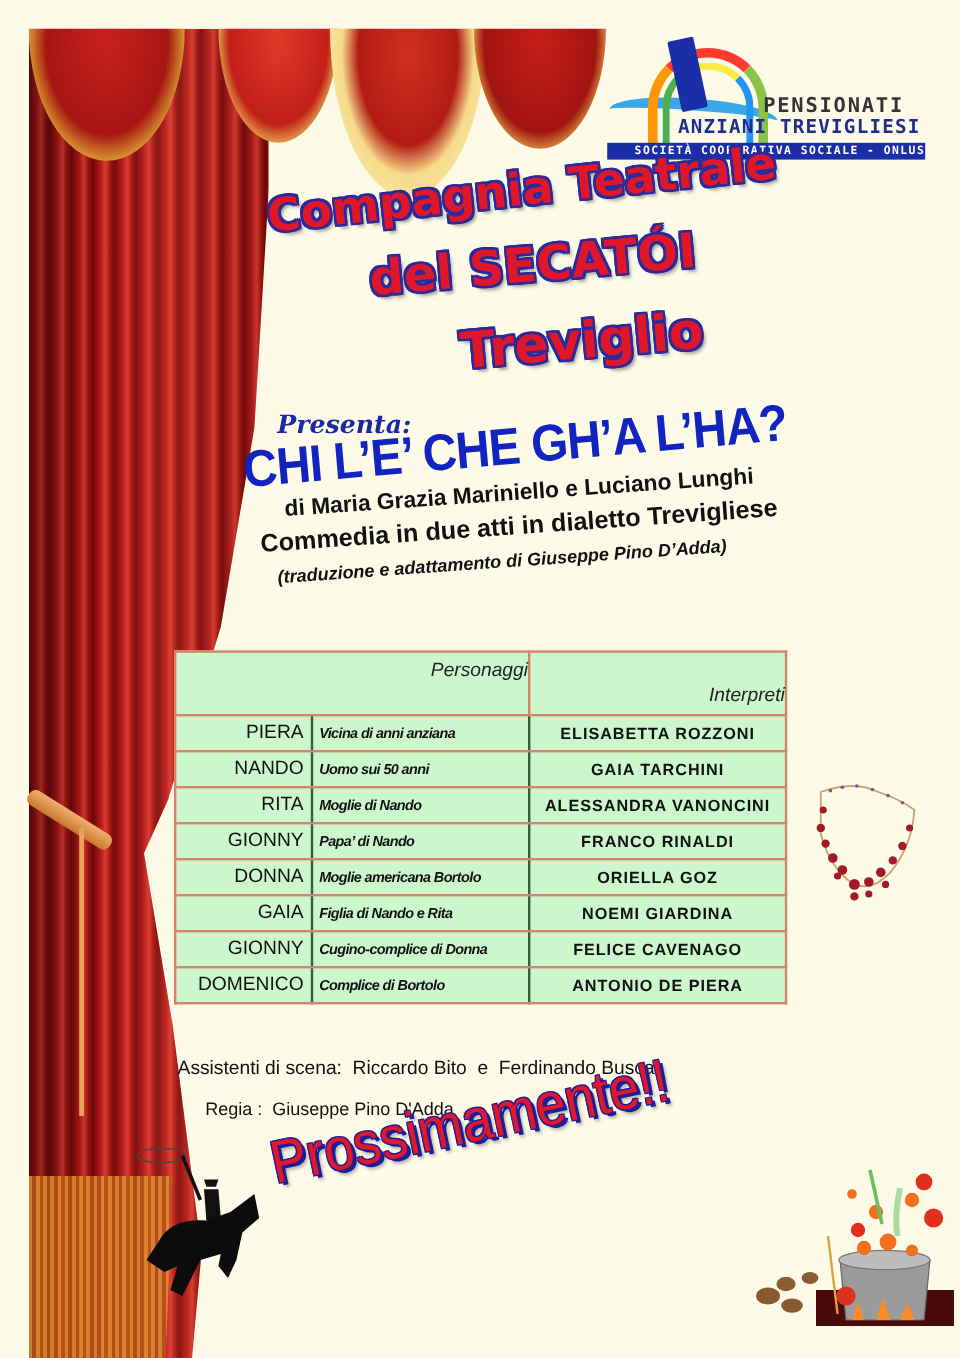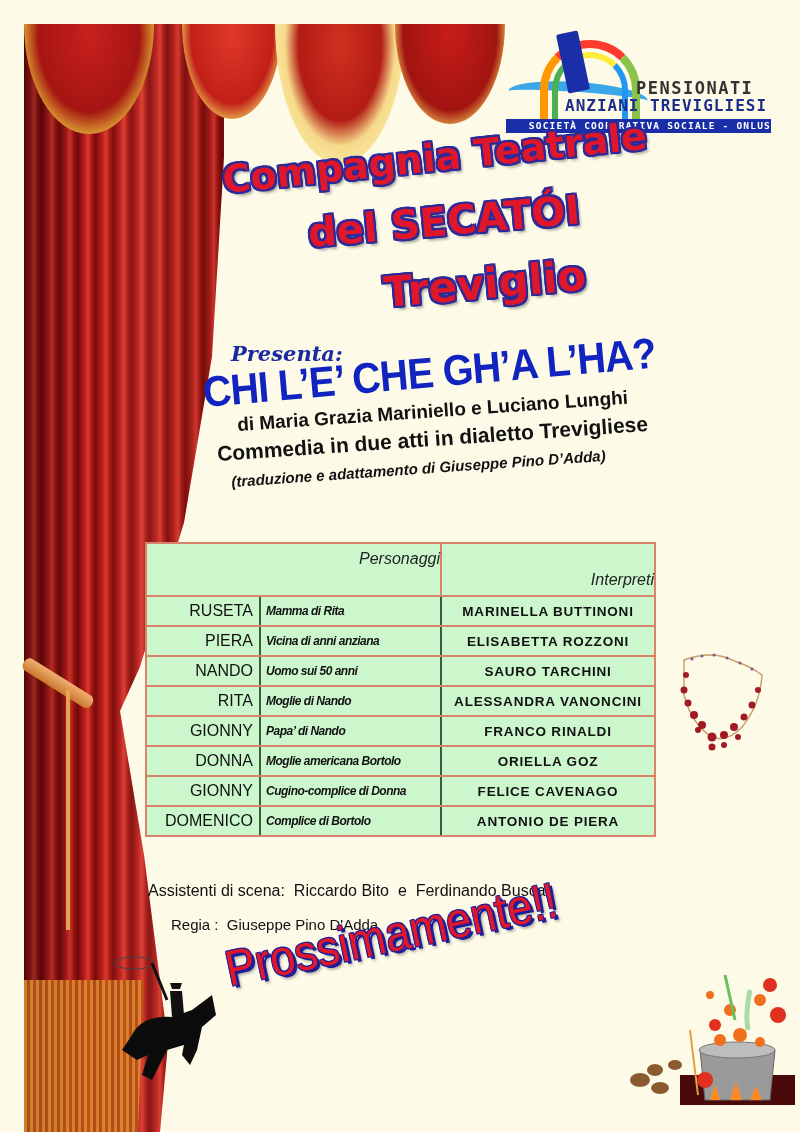--- a/index.html
+++ b/index.html
@@ -112,48 +112,48 @@
 
 <table id="cast-table" class="abs">
   <thead>
     <tr>
       <th colspan="2" class="h-pers">Personaggi</th>
       <th class="h-int">Interpreti</th>
     </tr>
   </thead>
   <tbody>
     <tr>
-      <td class="col-char">RUSETA</td>
-      <td class="col-role">Mamma di Rita</td>
-      <td class="col-actor">MARINELLA BUTTINONI</td>
-    </tr>
-    <tr>
       <td class="col-char">PIERA</td>
       <td class="col-role">Vicina di anni anziana</td>
       <td class="col-actor">ELISABETTA ROZZONI</td>
     </tr>
     <tr>
       <td class="col-char">NANDO</td>
       <td class="col-role">Uomo sui 50 anni</td>
-      <td class="col-actor">SAURO TARCHINI</td>
+      <td class="col-actor">GAIA TARCHINI</td>
     </tr>
     <tr>
       <td class="col-char">RITA</td>
       <td class="col-role">Moglie di Nando</td>
       <td class="col-actor">ALESSANDRA VANONCINI</td>
     </tr>
     <tr>
       <td class="col-char">GIONNY</td>
       <td class="col-role">Papa’ di Nando</td>
       <td class="col-actor">FRANCO RINALDI</td>
     </tr>
     <tr>
       <td class="col-char">DONNA</td>
       <td class="col-role">Moglie americana Bortolo</td>
       <td class="col-actor">ORIELLA GOZ</td>
+    </tr>
+    <tr>
+      <td class="col-char">GAIA</td>
+      <td class="col-role">Figlia di Nando e Rita</td>
+      <td class="col-actor">NOEMI GIARDINA</td>
     </tr>
     <tr>
       <td class="col-char">GIONNY</td>
       <td class="col-role">Cugino-complice di Donna</td>
       <td class="col-actor">FELICE CAVENAGO</td>
     </tr>
     <tr>
       <td class="col-char">DOMENICO</td>
       <td class="col-role">Complice di Bortolo</td>
       <td class="col-actor">ANTONIO DE PIERA</td>

